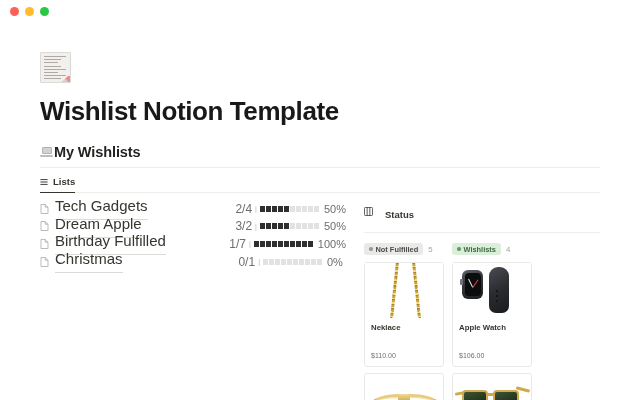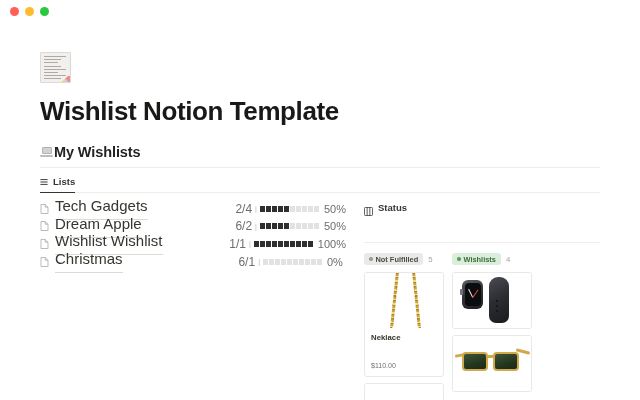--- a/index.html
+++ b/index.html
@@ -81,21 +81,21 @@
   }
   .list-meta { margin-left: auto; display: flex; align-items: center; gap: 3px; }
   .frac { font-size: 12px; color: #6f6e6b; }
   .pipe { font-size: 7.2px; color: #b9b8b5; }
   .bar { display: flex; gap: 1px; }
   .seg { width: 5px; height: 6px; background: #e3e2e0; }
   .seg.on { background: #2f2f2d; }
   .pct { font-size: 11px; color: #6f6e6b; margin-left: 2px; min-width: 19px; }
 
   
-  .status-head { display: flex; align-items: flex-start; gap: 5px; padding-bottom: 22px;
+  .status-head { display: flex; align-items: flex-end; gap: 12px; padding-bottom: 12px;
     border-bottom: 1.6px solid #37352f; width: 40px; }
   .status-head .lbl { font-size: 9.5px; font-weight: bold; color: #37352f; }
   .status-rule { height: 1px; background: #eeeeed; margin-top: -1px; margin-bottom: 10px; }
 
   .board { display: flex; gap: 8px; }
   .board-col { width: 80px; }
   .col-head { display: flex; align-items: center; gap: 5px; margin-bottom: 7px; }
   .pill { display: inline-flex; align-items: center; gap: 3px;
     border-radius: 3px; padding: 1.5px 5px; font-size: 7.4px; font-weight: bold; }
   .pill .pdot { width: 3.5px; height: 3.5px; border-radius: 50%; display: block; }
@@ -245,21 +245,21 @@
 
         <div class="list-row">
           <span class="file-ic">
             <svg width="9" height="10" viewBox="0 0 9 10" fill="none" stroke="#b4b3b0" stroke-width="0.9">
               <path d="M1 0.5h4.2L8 3.2V9.5H1z"></path>
                 <path d="M5.2 0.5V3.2H8"></path>
             </svg>
           </span>
           <span class="list-name">Dream Apple</span>
           <span class="list-meta">
-            <span class="frac">6/2</span>
+            <span class="frac">3/2</span>
             <span class="pipe">|</span>
             <span class="bar">
                 <span class="seg on"></span>
                 <span class="seg on"></span>
                 <span class="seg on"></span>
                 <span class="seg on"></span>
                 <span class="seg on"></span>
                 <span class="seg"></span>
                 <span class="seg"></span>
                 <span class="seg"></span>
@@ -270,23 +270,23 @@
           </span>
         </div>
 
         <div class="list-row">
           <span class="file-ic">
             <svg width="9" height="10" viewBox="0 0 9 10" fill="none" stroke="#b4b3b0" stroke-width="0.9">
               <path d="M1 0.5h4.2L8 3.2V9.5H1z"></path>
                 <path d="M5.2 0.5V3.2H8"></path>
             </svg>
           </span>
-          <span class="list-name">Wishlist Wishlist</span>
+          <span class="list-name">Birthday Fulfilled</span>
           <span class="list-meta">
-            <span class="frac">1/1</span>
+            <span class="frac">1/7</span>
             <span class="pipe">|</span>
             <span class="bar">
                 <span class="seg on"></span>
                 <span class="seg on"></span>
                 <span class="seg on"></span>
                 <span class="seg on"></span>
                 <span class="seg on"></span>
                 <span class="seg on"></span>
                 <span class="seg on"></span>
                 <span class="seg on"></span>
@@ -299,21 +299,21 @@
 
         <div class="list-row">
           <span class="file-ic">
             <svg width="9" height="10" viewBox="0 0 9 10" fill="none" stroke="#b4b3b0" stroke-width="0.9">
               <path d="M1 0.5h4.2L8 3.2V9.5H1z"></path>
                 <path d="M5.2 0.5V3.2H8"></path>
             </svg>
           </span>
           <span class="list-name">Christmas</span>
           <span class="list-meta">
-            <span class="frac">6/1</span>
+            <span class="frac">0/1</span>
             <span class="pipe">|</span>
             <span class="bar">
                 <span class="seg"></span>
                 <span class="seg"></span>
                 <span class="seg"></span>
                 <span class="seg"></span>
                 <span class="seg"></span>
                 <span class="seg"></span>
                 <span class="seg"></span>
                 <span class="seg"></span>
@@ -395,20 +395,24 @@
                         <i></i>
                       </span>
                     </span>
                   <span class="watch-body"></span>
                   <span class="watch-screen"></span>
                   <span class="watch-hand"></span>
                   <span class="watch-hand s"></span>
                   <span class="watch-crown"></span>
                 </div>
               </div>
+              <div class="card-body">
+                <div class="card-title">Apple Watch</div>
+                <div class="card-price">$106.00</div>
+              </div>
             </div>
 
             <div class="card">
               <div class="card-img">
                 <div class="art">
                   <span class="sung-arm2"></span>
                   <span class="sung-lens l"></span>
                   <span class="sung-bridge"></span>
                   <span class="sung-lens r"></span>
                   <span class="sung-arm"></span>

